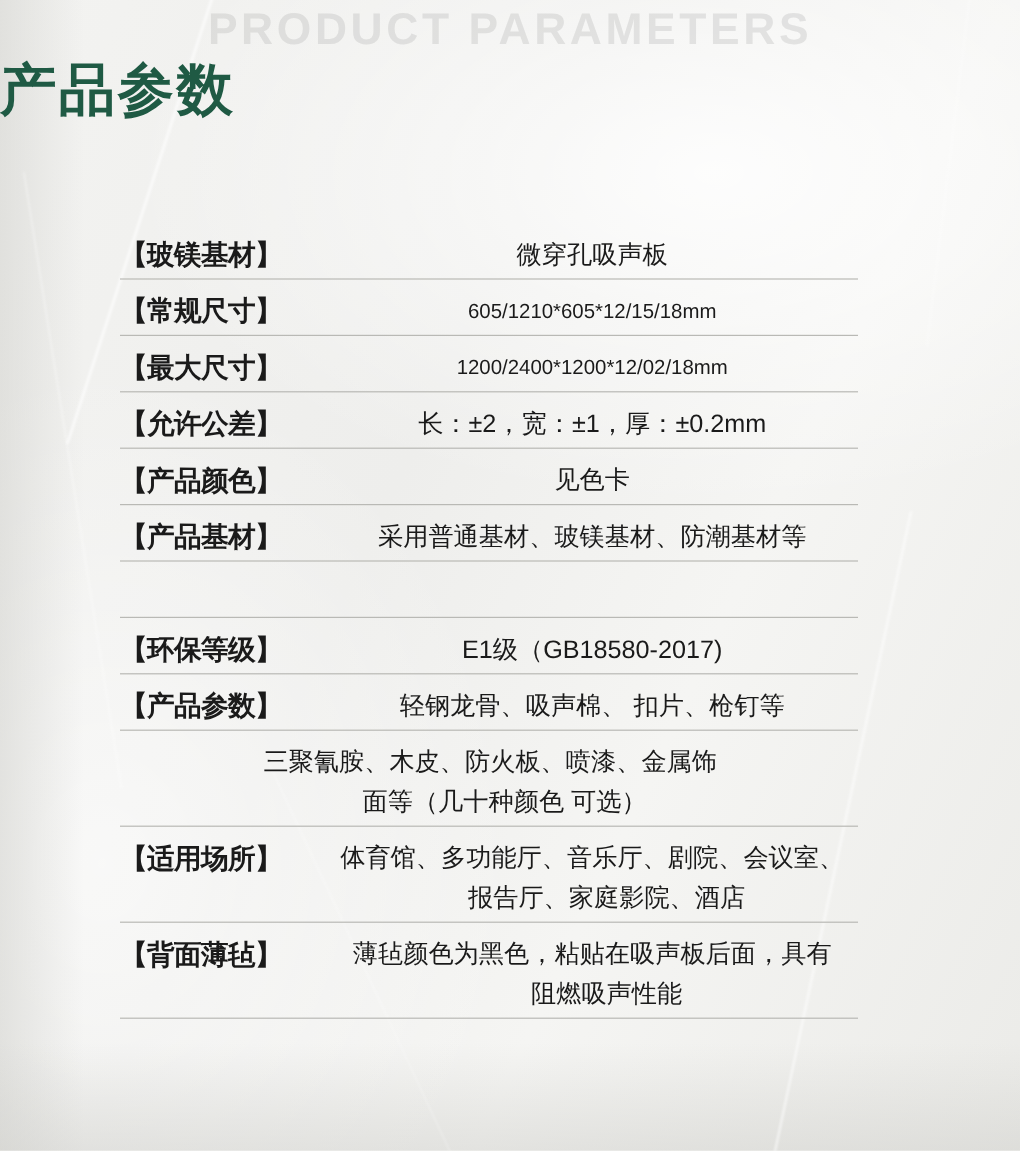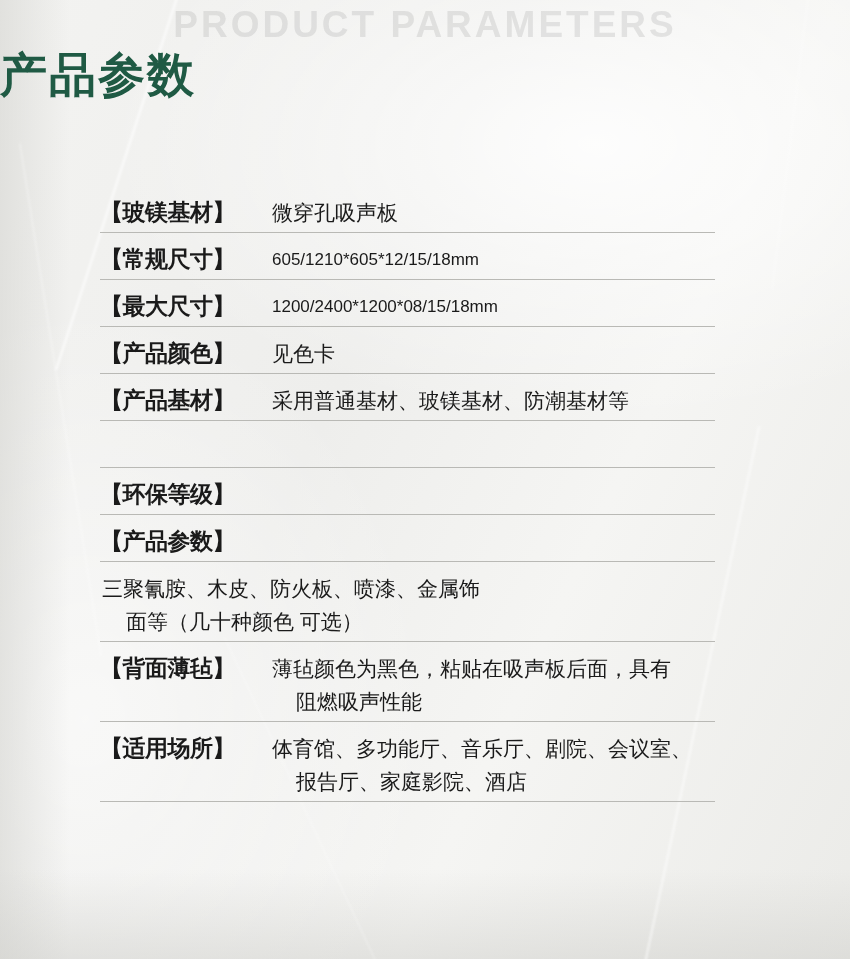--- a/index.html
+++ b/index.html
@@ -91,20 +91,21 @@
     line-height: 33px;
     letter-spacing: -0.5px;
     white-space: nowrap;
   }
   .value {
     flex: 1 1 auto;
     font-size: 21px;
     color: #1a1a1a;
     line-height: 33px;
     padding-left: 2px;
+    text-align: center;
   }
   .value .line2 {
     display: block;
     padding-left: 24px;
   }
   .value.numeric { font-size: 17px; }
 </style>
 </head>
 <body>
 
@@ -127,62 +128,68 @@
       <div class="value">微穿孔吸声板</div>
     </div>
 
     <div class="row">
       <div class="label">【常规尺寸】</div>
       <div class="value numeric">605/1210*605*12/15/18mm</div>
     </div>
 
     <div class="row">
       <div class="label">【最大尺寸】</div>
-      <div class="value numeric">1200/2400*1200*08/15/18mm</div>
+      <div class="value numeric">1200/2400*1200*12/02/18mm</div>
     </div>
 
+    <div class="row">
+      <div class="label">【允许公差】</div>
+      <div class="value">长：±2，宽：±1，厚：±0.2mm</div>
+    </div>
 
     <div class="row">
       <div class="label">【产品颜色】</div>
       <div class="value">见色卡</div>
     </div>
 
     <div class="row">
       <div class="label">【产品基材】</div>
       <div class="value">采用普通基材、玻镁基材、防潮基材等</div>
     </div>
 
     <div class="row">
     </div>
 
     <div class="row">
       <div class="label">【环保等级】</div>
+      <div class="value">E1级（GB18580-2017)</div>
     </div>
 
     <div class="row">
       <div class="label">【产品参数】</div>
+      <div class="value">轻钢龙骨、吸声棉、 扣片、枪钉等</div>
     </div>
 
     <div class="row">
       <div class="value">
         <span>三聚氰胺、木皮、防火板、喷漆、金属饰</span>
         <span class="line2">面等（几十种颜色 可选）</span>
+      </div>
+    </div>
+
+    <div class="row">
+      <div class="label">【适用场所】</div>
+      <div class="value">
+        <span>体育馆、多功能厅、音乐厅、剧院、会议室、</span>
+        <span class="line2">报告厅、家庭影院、酒店</span>
       </div>
     </div>
 
     <div class="row">
       <div class="label">【背面薄毡】</div>
       <div class="value">
         <span>薄毡颜色为黑色，粘贴在吸声板后面，具有</span>
         <span class="line2">阻燃吸声性能</span>
       </div>
     </div>
 
-    <div class="row">
-      <div class="label">【适用场所】</div>
-      <div class="value">
-        <span>体育馆、多功能厅、音乐厅、剧院、会议室、</span>
-        <span class="line2">报告厅、家庭影院、酒店</span>
-      </div>
-    </div>
-
   </div>
 </div>
 
 </body></html>

